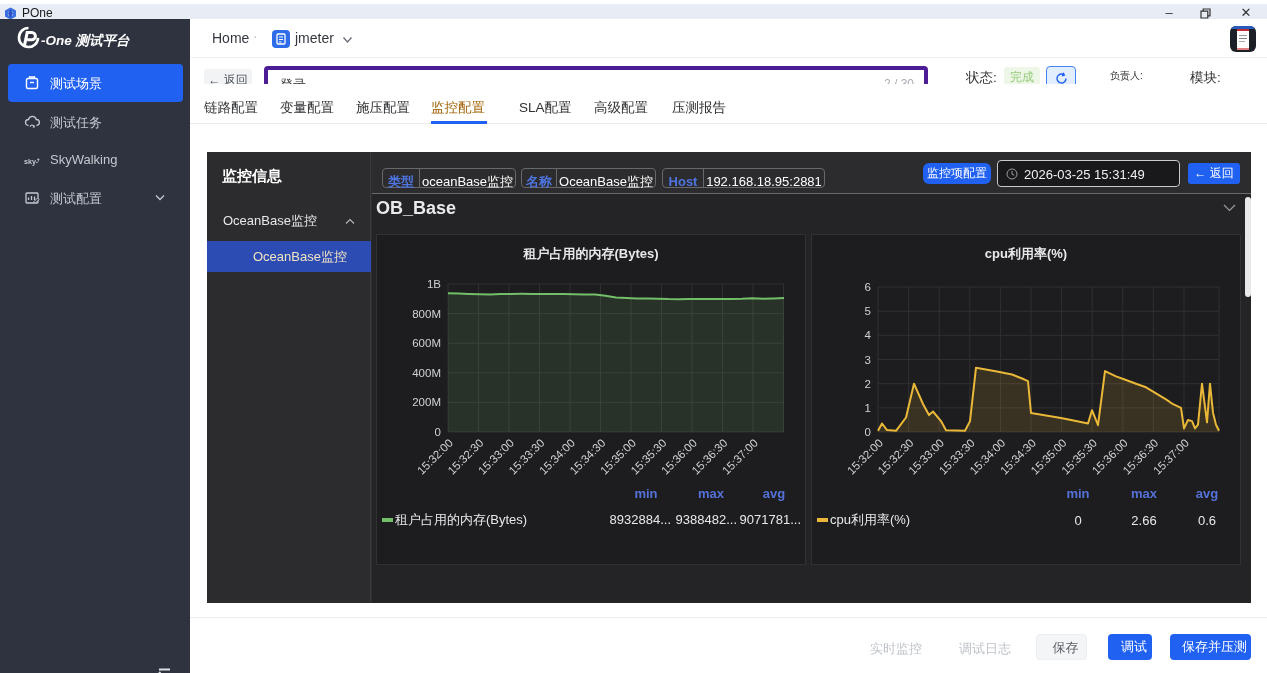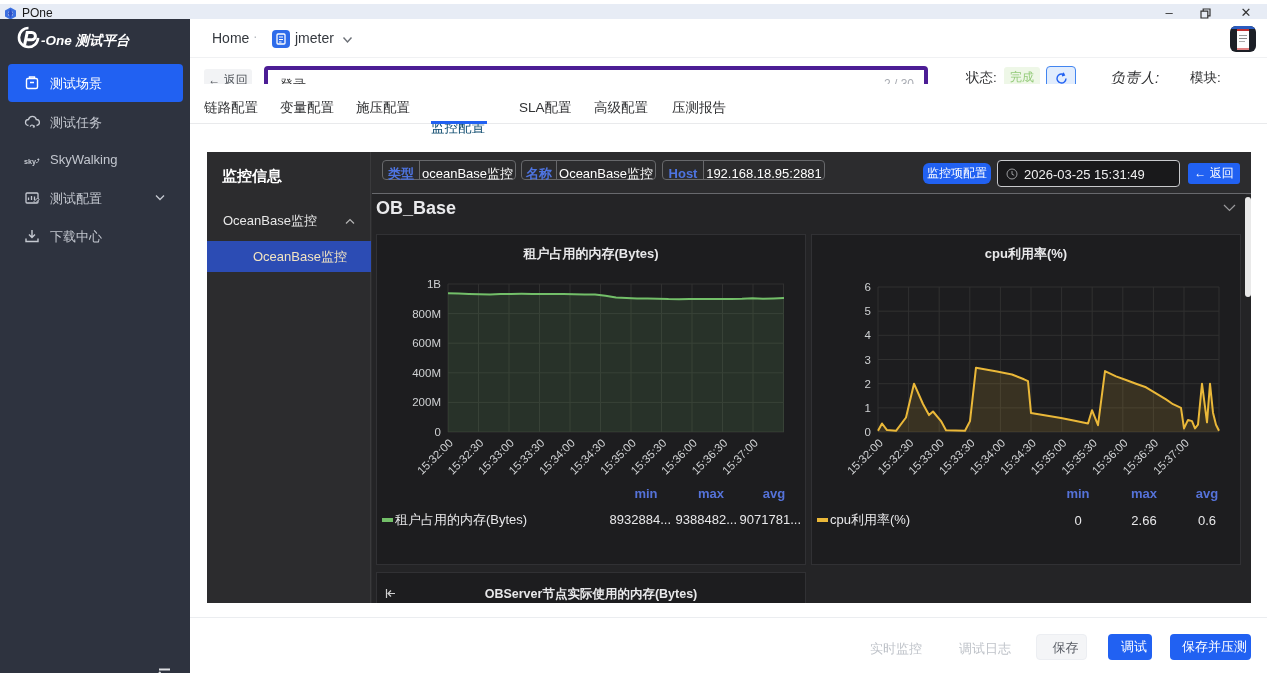--- a/index.html
+++ b/index.html
@@ -19,21 +19,21 @@
 .mi.active .ic{left:16px;}
 
 #h1{left:190px;top:19px;width:1077px;height:39px;background:#fff;border-bottom:1px solid #f0f1f3;}
 #h2{left:190px;top:58px;width:1077px;height:37px;background:#fff;border-bottom:1px solid #f0f1f3;}
 #tabs{left:190px;top:84px;width:1077px;height:40px;background:#fff;border-bottom:1px solid #e9eaec;}
 .tab{position:absolute;top:15px;font-size:13.5px;color:#303133;}
 
 #panel{left:207px;top:152px;width:1044px;height:451px;background:#2c2c2e;}
 #tree{position:absolute;left:0;top:0;width:164px;height:451px;background:#2c2c2e;border-right:1px solid #3a3a3c;}
 #phead{position:absolute;left:165px;top:0;width:879px;height:42px;background:#2c2c2e;border-bottom:1px solid #68696d;}
-.tag{position:absolute;top:8px;height:20px;border:1px solid #67686b;border-radius:4px;color:#fff;font-size:13px;padding-left:32px;}
+.tag{position:absolute;top:16px;height:20px;border:1px solid #67686b;border-radius:4px;color:#fff;font-size:13px;padding-left:32px;}
 .tag .lbl{position:absolute;left:0;top:0;bottom:0;border-right:1px solid #67686b;color:#4e74e0;text-align:center;line-height:25px;font-weight:bold;}
 .tag .val{position:absolute;top:0;bottom:0;line-height:25px;text-align:center;}
 .bluebtn{position:absolute;background:#2161f2;color:#fff;border-radius:3px;font-size:12px;text-align:center;}
 
 #scrollarea{position:absolute;left:165px;top:42px;width:874px;height:409px;background:#242426;}
 #obbase{position:absolute;left:0;top:0;width:874px;height:40px;}
 .cc{position:absolute;background:#1d1d1f;border:1px solid #313134;}
 .ctitle{position:absolute;top:10px;width:100%;text-align:center;color:#e8e8ea;font-size:13px;font-weight:bold;}
 #sbar{position:absolute;right:0px;top:43px;width:6px;height:408px;background:#242426;}
 #sthumb{position:absolute;left:0px;top:2px;width:6px;height:100px;background:#e9e9e9;border-radius:3px;}
@@ -88,27 +88,20 @@
    <svg class="ic" viewBox="0 0 16 16">
         <rect x="2" y="3" width="12" height="10" rx="1" fill="none" stroke="#c5c9d1" stroke-width="1.3"></rect>
         <path d="M4.5 10 v-2.5 M7.5 10 V6 M10.5 10 v-3.5" stroke="#c5c9d1" stroke-width="1.3"></path>
         <path d="M10 11.5 l3.5-3.5 l1.5 1.5 l-3.5 3.5 z" fill="#2e333f" stroke="#c5c9d1" stroke-width="1"></path>
       </svg>
    <span class="txt">测试配置</span>
    <svg class="abs" style="left:155px;top:15px" width="10" height="7" viewBox="0 0 10 7">
         <path d="M1 1.5 L5 5.5 L9 1.5" fill="none" stroke="#c5c9d1" stroke-width="1.3"></path>
       </svg>
  </div>
- <div class="mi" style="top:198px;">
-   <svg class="ic" viewBox="0 0 16 16">
-        <path d="M8 2 v7 M5 6.5 L8 9.5 L11 6.5" fill="none" stroke="#c5c9d1" stroke-width="1.4"></path>
-        <path d="M2 10.5 v3 h12 v-3" fill="none" stroke="#c5c9d1" stroke-width="1.4"></path>
-      </svg>
-   <span class="txt">下载中心</span>
- </div>
  <svg class="abs" style="left:155px;top:648px" width="17" height="17" viewBox="0 0 17 17">
       <path d="M4 2.5 h11 M4 14.5 h11 M1.5 8.5 h13.5 M5.5 5 L1.8 8.5 L5.5 12" fill="none" stroke="#dcdee2" stroke-width="1.8"></path>
     </svg>
 </div>
 
 <div class="abs" id="h1">
  <span class="abs" style="left:22px;top:11px;font-size:14px;color:#34383e;">Home</span>
  <span class="abs" style="left:63px;top:9px;font-size:14px;color:#b8bcc2;">·</span>
  <svg class="abs" style="left:82px;top:11px" width="18" height="18" viewBox="0 0 18 18">
       <rect width="18" height="18" rx="4" fill="#2e6cea"></rect>
@@ -136,29 +129,29 @@
    <span class="abs" style="left:12px;top:6px;font-size:13px;color:#303133;">登录</span>
    <span class="abs" style="right:10px;top:7px;font-size:12px;color:#a8abb2;">2 / 30</span>
  </div>
  <span class="abs" style="left:776px;top:11px;font-size:13.5px;color:#303133;">状态:</span>
  <div class="abs" style="left:814px;top:9px;width:36px;height:21px;background:#eef7e7;border-radius:3px;font-size:12px;color:#94cb7a;text-align:center;line-height:21px;">完成</div>
  <div class="abs" style="left:856px;top:8px;width:30px;height:24px;background:#e2edfd;border:1px solid #4285f0;border-radius:4px;">
   <svg class="abs" style="left:8px;top:5px" width="13" height="13" viewBox="0 0 13 13">
         <path d="M11 6.5 A4.5 4.5 0 1 1 8.8 2.6 M8.2 0.8 L9.3 3 L7 3.8" fill="none" stroke="#2161f2" stroke-width="1.4"></path>
       </svg>
  </div>
- <span class="abs" style="left:920px;top:11px;font-size:15px;color:#303133;font-style:italic;">负责人:</span>
+ <span class="abs" style="left:920px;top:11px;font-size:10px;color:#303133;">负责人:</span>
  <span class="abs" style="left:1000px;top:11px;font-size:13.5px;color:#303133;">模块:</span>
 </div>
 
 <div class="abs" id="tabs">
  <span class="tab" style="left:14px;">链路配置</span>
  <span class="tab" style="left:90px;">变量配置</span>
  <span class="tab" style="left:166px;">施压配置</span>
- <span class="tab" style="left:241px;color:#0c4a6e;margin-top:20px;">监控配置</span>
+ <span class="tab" style="left:241px;color:#a16207;">监控配置</span>
  <span class="tab" style="left:329px;">SLA配置</span>
  <span class="tab" style="left:404px;">高级配置</span>
  <span class="tab" style="left:482px;">压测报告</span>
  <div class="abs" style="left:241px;top:37px;width:56px;height:3px;background:#2161f2;"></div>
 </div>
 
 <div class="abs" id="panel">
  <div id="tree">
   <div class="abs" style="left:15px;top:15px;font-size:15px;font-weight:bold;color:#fff;">监控信息</div>
   <div class="abs" style="left:16px;top:60px;font-size:13px;color:#e8e8e8;">OceanBase监控</div>
@@ -308,26 +301,20 @@
           <text x="1206" y="498" text-anchor="middle">avg</text>
         </g>
 <rect x="816" y="518" width="11" height="4" fill="#eab839"></rect>
 <g font-size="13" fill="#e8e8ea">
           <text x="829" y="524">cpu利用率(%)</text>
           <text x="1077" y="525" text-anchor="middle">0</text>
           <text x="1143" y="525" text-anchor="middle">2.66</text>
           <text x="1206" y="525" text-anchor="middle">0.6</text>
         </g>
   </svg>
-  <div class="cc" style="left:4px;top:378px;width:430px;height:31px;border-bottom:none;">
-    <div class="ctitle" style="top:13px;font-size:12.5px;">OBServer节点实际使用的内存(Bytes)</div>
-    <svg class="abs" style="left:8px;top:15px" width="11" height="11" viewBox="0 0 11 11">
-          <path d="M1.5 1 v9 M10 5.5 H3 M6 2.5 L3 5.5 L6 8.5" fill="none" stroke="#cfcfcf" stroke-width="1.2"></path>
-        </svg>
-  </div>
  </div>
  <div id="sbar">
       <div id="sthumb"></div>
     </div>
 </div>
 
 <div class="abs" id="footer">
  <span class="abs" style="left:680px;top:22px;font-size:13px;color:#bfc3c9;">实时监控</span>
  <span class="abs" style="left:769px;top:22px;font-size:13px;color:#bfc3c9;">调试日志</span>
  <div class="fbtn" style="left:846px;width:51px;border:1px solid #eceef2;color:#5a5e66;background:#f4f5f7;">保存</div>

